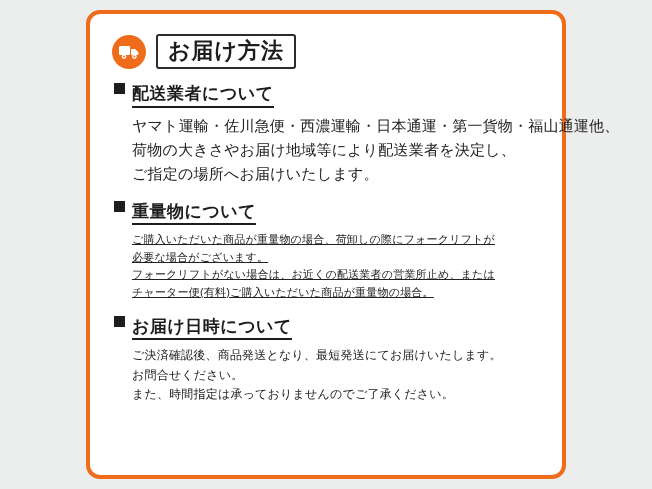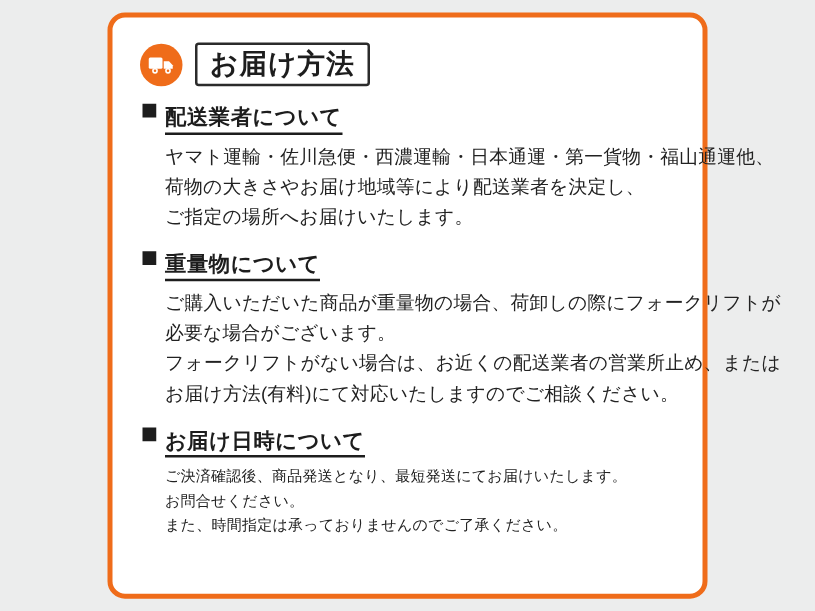--- a/index.html
+++ b/index.html
@@ -87,21 +87,21 @@
     margin-left: 22px;
   }
   .body-line {
     font-size: 14.2px;
     color: #222222;
     line-height: 1.62;
     letter-spacing: 0.2px;
     white-space: nowrap;
   }
   .sec-shipping .body-line { font-size: 15px; }
-  .sec-heavy .body-line { font-size: 15px; }
+  .sec-heavy .body-line { font-size: 11px; text-decoration: underline; }
   .sec-datetime .body-line { font-size: 12px; }
   .sec-datetime { margin-bottom: 0; font-family: Liberation Serif, serif; }
 </style>
 </head>
 <body>
 
 <div class="page">
   <div class="panel">
 
     <div class="title-row">
@@ -132,21 +132,21 @@
 
     <div class="section sec-heavy">
       <div class="section-heading">
         <span class="sq"></span>
         <span class="heading-text">重量物について</span>
       </div>
       <div class="body-lines">
         <div class="body-line">ご購入いただいた商品が重量物の場合、荷卸しの際にフォークリフトが</div>
         <div class="body-line">必要な場合がございます。</div>
         <div class="body-line">フォークリフトがない場合は、お近くの配送業者の営業所止め、または</div>
-        <div class="body-line">お届け方法(有料)にて対応いたしますのでご相談ください。</div>
+        <div class="body-line">チャーター便(有料)ご購入いただいた商品が重量物の場合。</div>
       </div>
     </div>
 
     <div class="section sec-datetime">
       <div class="section-heading">
         <span class="sq"></span>
         <span class="heading-text">お届け日時について</span>
       </div>
       <div class="body-lines">
         <div class="body-line">ご決済確認後、商品発送となり、最短発送にてお届けいたします。</div>

